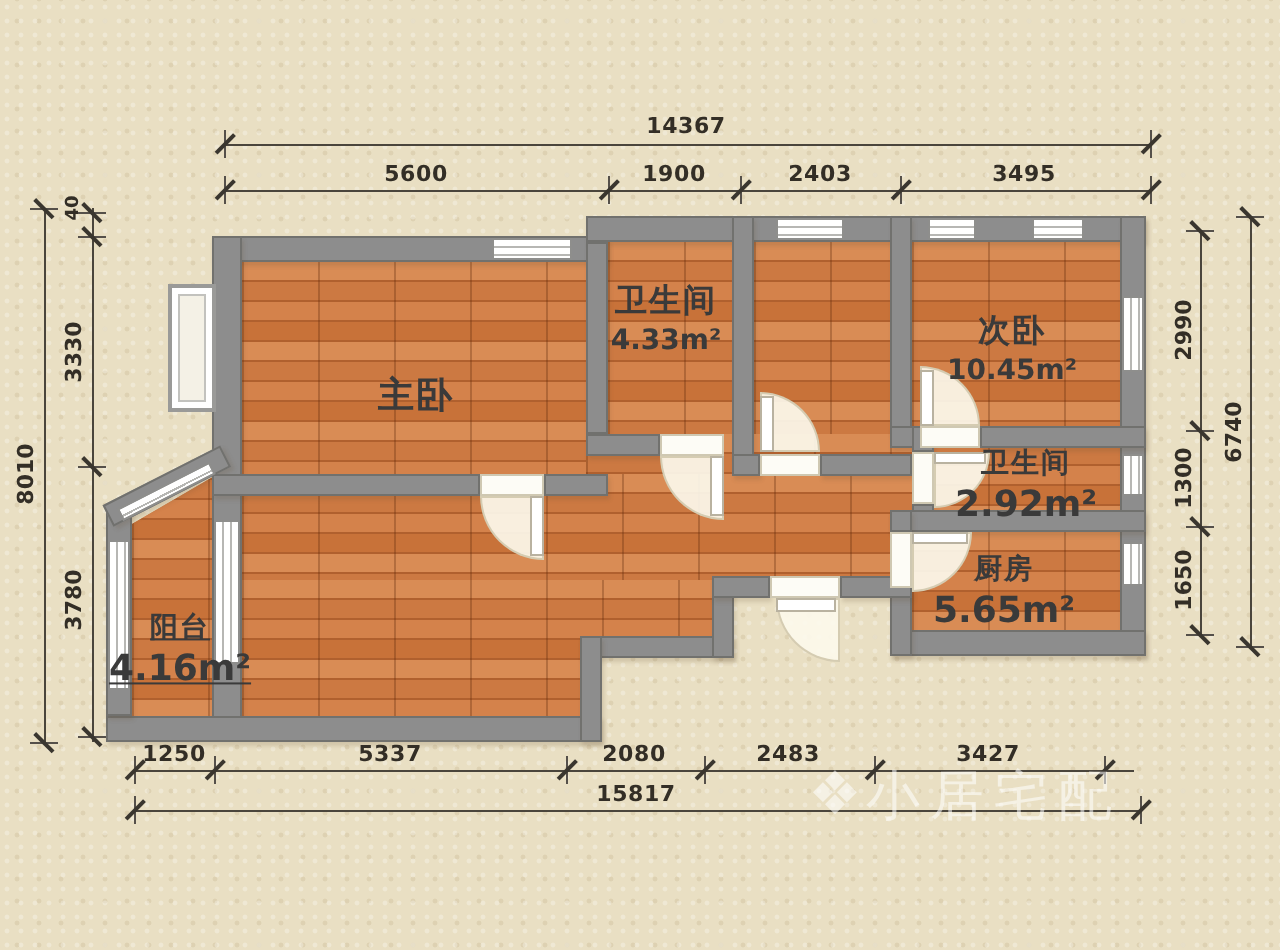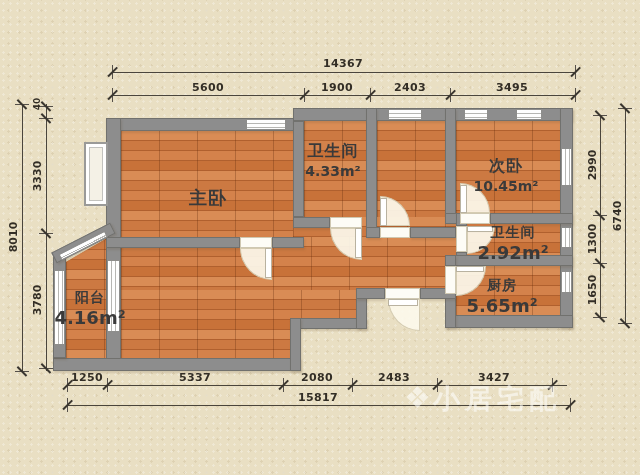--- a/index.html
+++ b/index.html
@@ -46,21 +46,21 @@
   .rlabel.sm .rarea{font-size:18px;}
   .dline-h{position:absolute;height:1px;background:#4a453c;}
   .dline-v{position:absolute;width:1px;background:#4a453c;}
   .tick-h{position:absolute;width:1px;height:14px;background:#55504a;}
   .tick-h::after{content:'';position:absolute;left:-6px;top:6px;width:13px;height:1.6px;background:#3a362f;transform:rotate(-45deg);}
   .tick-v{position:absolute;width:14px;height:1px;background:#55504a;}
   .tick-v::after{content:'';position:absolute;left:6px;top:-6px;width:1.6px;height:13px;background:#3a362f;transform:rotate(-45deg);}
   .dimlab{position:absolute;transform:translate(-50%,-50%);font-size:11px;font-weight:600;color:#332e26;letter-spacing:.3px;white-space:nowrap;}
   .vlab{position:absolute;transform:translate(-50%,-50%) rotate(-90deg);font-size:11px;font-weight:600;color:#332e26;white-space:nowrap;}
   .vlab.tiny{font-size:9px;}
-  .watermark{position:absolute;left:404px;top:380px;color:rgba(255,255,255,.55);font-weight:bold;font-size:27px;letter-spacing:5px;white-space:nowrap;}
+  .watermark{position:absolute;left:404px;top:380px;color:rgba(255,255,255,.55);font-weight:normal;font-size:27px;letter-spacing:5px;white-space:nowrap;}
   .watermark .wlogo{font-size:30px;letter-spacing:2px;}
 </style>
 </head>
 <body>
 
 <div class="plan">
 
   <div class="floor" style="left:121px;top:131px;width:172px;height:106px;"></div>
   <div class="floor" style="left:304px;top:121px;width:62px;height:96px;"></div>
   <div class="floor" style="left:377px;top:121px;width:68px;height:106px;"></div>
@@ -158,21 +158,21 @@
     <div class="rarea">10.45m²</div>
   </div>
   <div class="rlabel sm" style="left:513px;top:244px;">
     <div class="rname">卫生间</div>
     <div class="rarea">2.92m²</div>
   </div>
   <div class="rlabel sm" style="left:502px;top:297px;">
     <div class="rname">厨房</div>
     <div class="rarea">5.65m²</div>
   </div>
-  <div class="rlabel sm" style="left:90px;top:309px;">
+  <div class="rlabel sm" style="left:90px;top:326px;text-decoration:underline;">
     <div class="rname">阳台</div>
     <div class="rarea">4.16m²</div>
   </div>
 
   <div class="dline-h" style="left:112px;top:72px;width:463px;"></div>
   <div class="tick-h" style="left:112px;top:65px;"></div>
   <div class="tick-h" style="left:575px;top:65px;"></div>
   <div class="dimlab" style="left:343px;top:63px;">14367</div>
 
   <div class="dline-h" style="left:112px;top:95px;width:463px;"></div>

